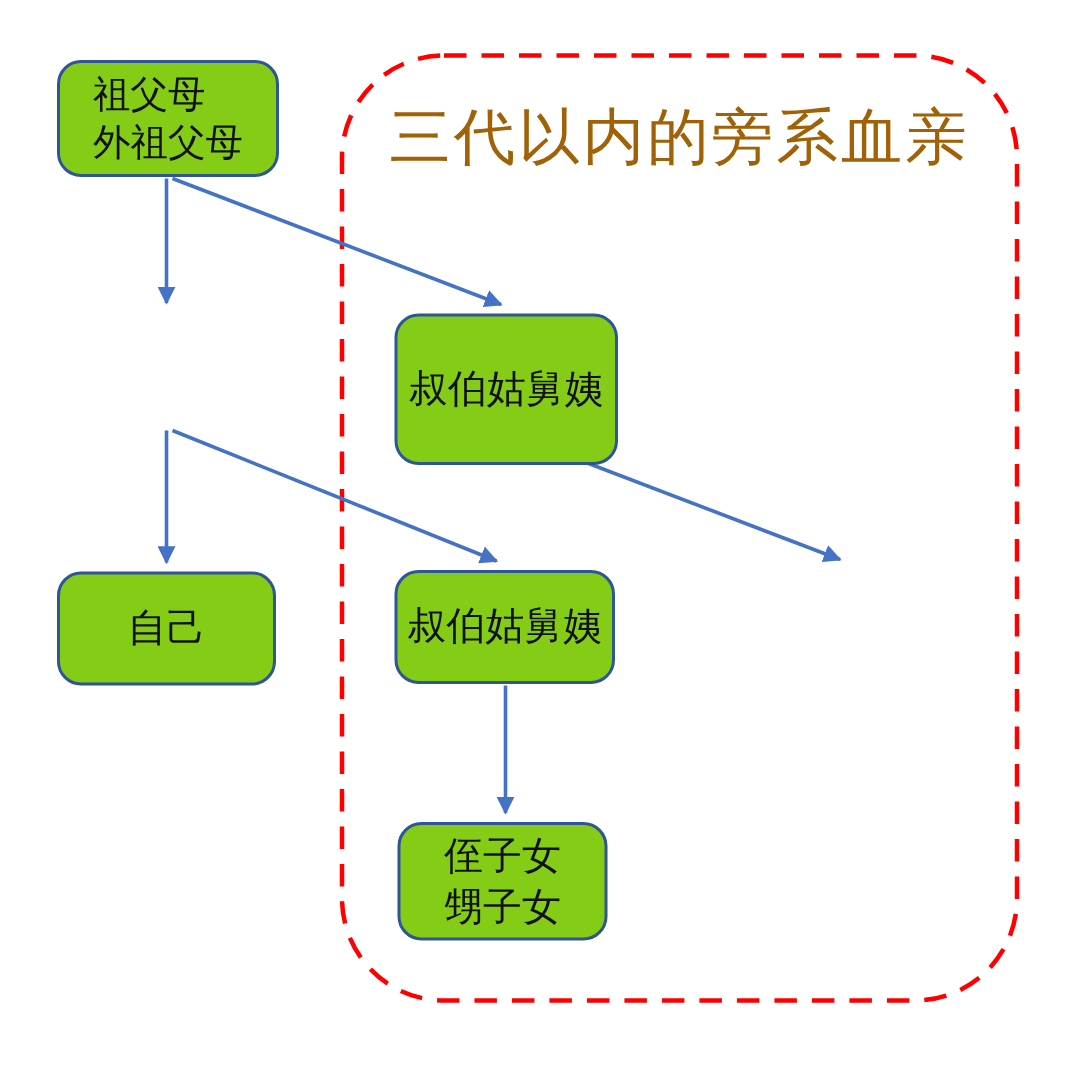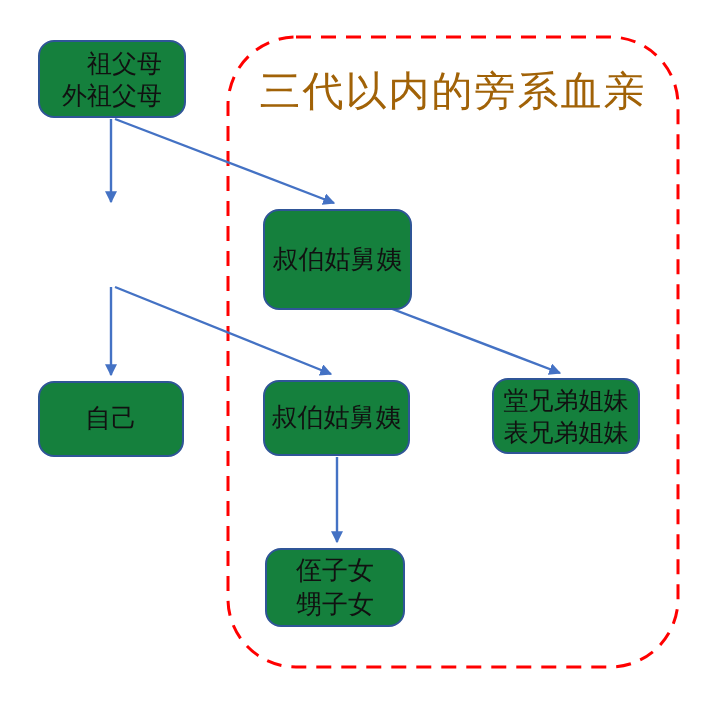--- a/index.html
+++ b/index.html
@@ -18,27 +18,27 @@
   .edges-layer {
     position: absolute;
     left: 0;
     top: 0;
     width: 720px;
     height: 720px;
   }
   .node {
     position: absolute;
     box-sizing: border-box;
-    background: #15803d;
+    background: #84cc16;
     border: 2.5px solid #2F5597;
     border-radius: 16px;
     display: flex;
     align-items: center;
     justify-content: center;
-    text-align: right;
+    text-align: left;
     font-size: 26px;
     line-height: 1.3;
     color: #111111;
     white-space: pre-line;
   }
   .node-grandparents   { left: 38px;  top: 40px;  width: 148px; height: 78px; font-size: 25px; }
   .node-parents        { left: 38px;  top: 208px; width: 148px; height: 78px; }
   .node-uncles-aunts   { left: 263px; top: 209px; width: 149px; height: 101px; }
   .node-self           { left: 38px;  top: 381px; width: 146px; height: 76px; }
   .node-siblings       { left: 263px; top: 380px; width: 147px; height: 76px; }
@@ -83,19 +83,17 @@
   <div class="node node-grandparents">祖父母
 外祖父母</div>
 
 
   <div class="node node-uncles-aunts">叔伯姑舅姨</div>
 
   <div class="node node-self">自己</div>
 
   <div class="node node-siblings">叔伯姑舅姨</div>
 
-  <div class="node node-cousins">堂兄弟姐妹
-表兄弟姐妹</div>
 
   <div class="node node-nephews-nieces">侄子女
 甥子女</div>
 
 </div>
 
 </body></html>

